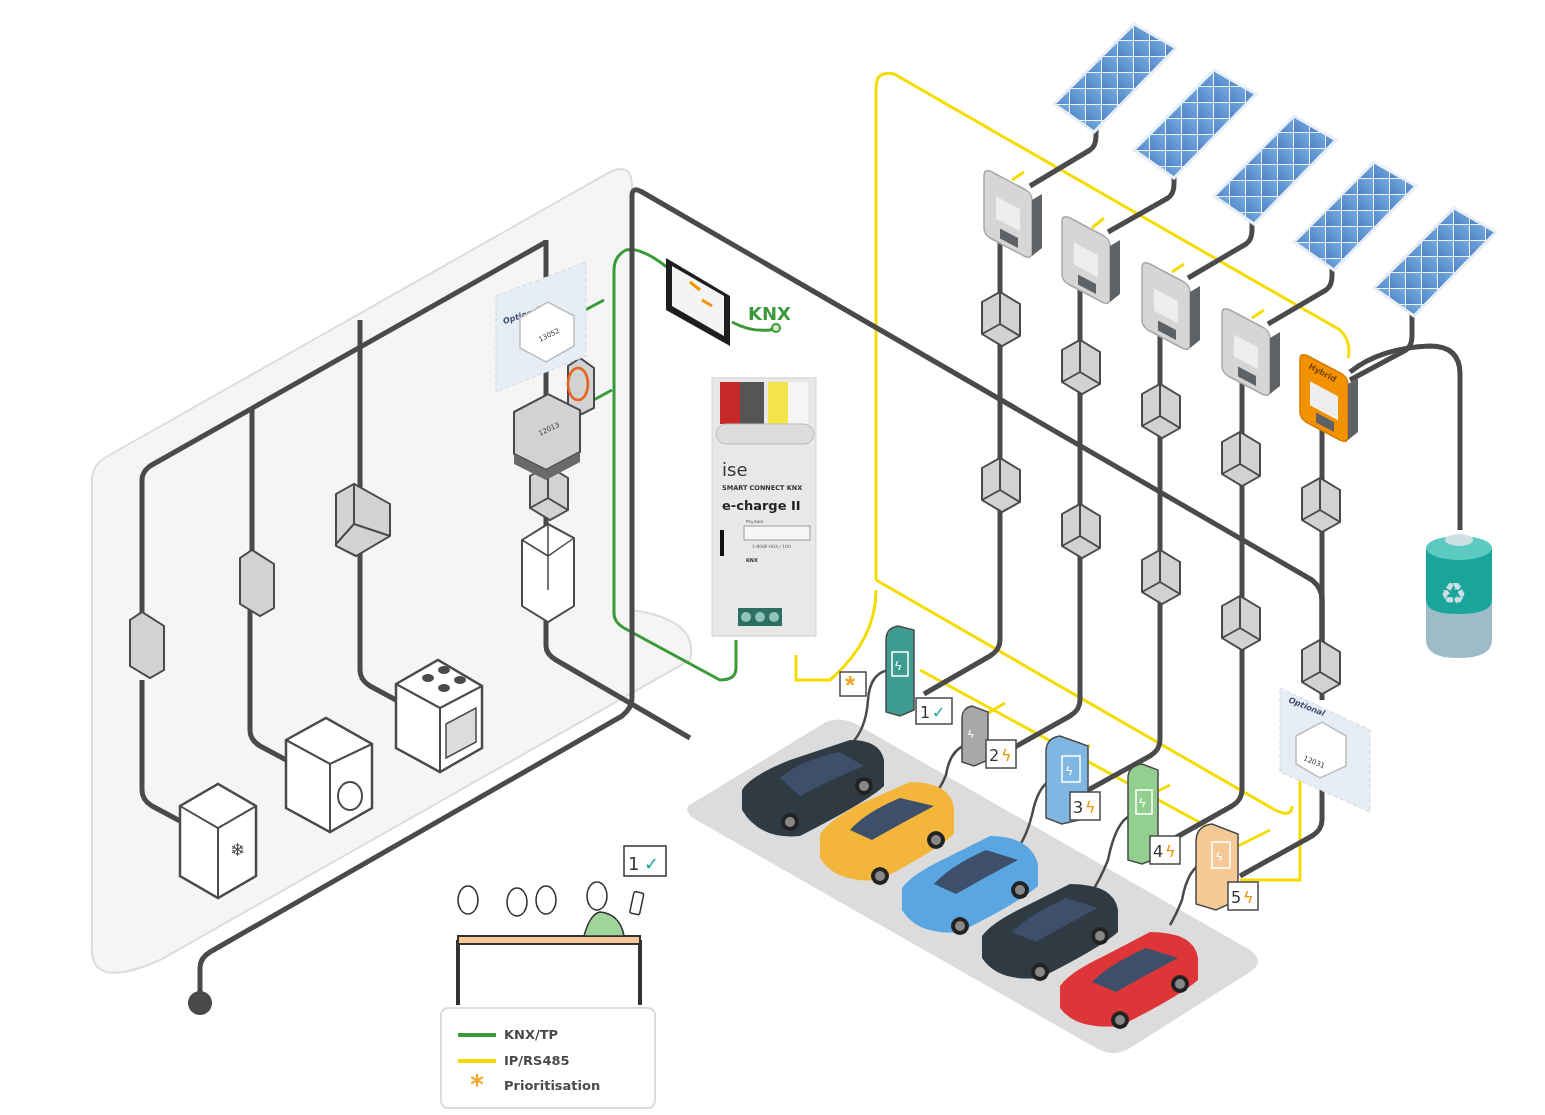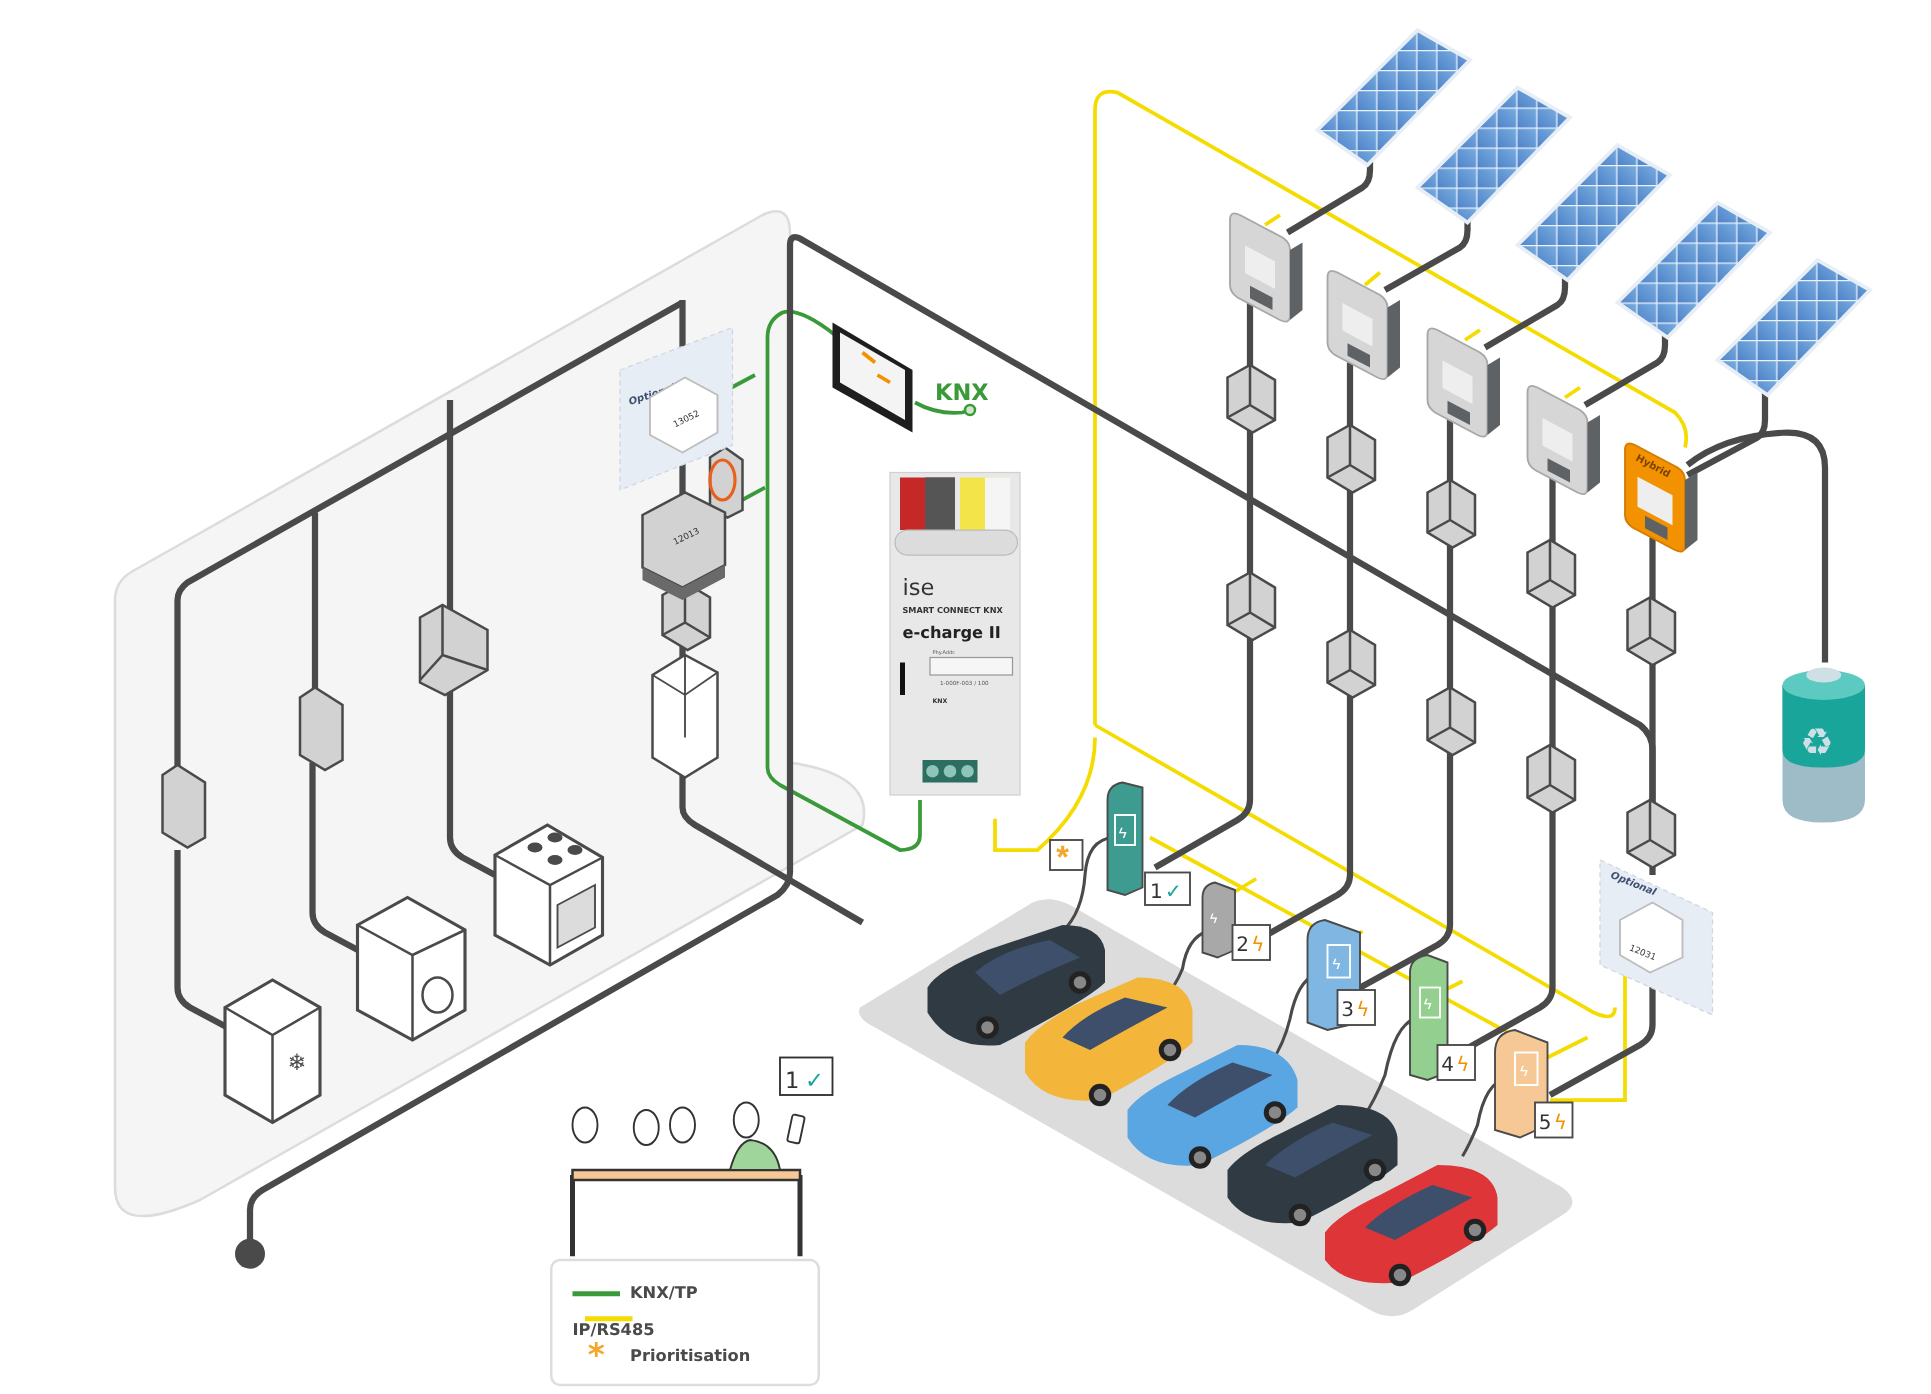--- a/index.html
+++ b/index.html
@@ -395,21 +395,21 @@
     <text class="lbl" x="628" y="870" font-size="18" fill="#333" stroke="none">1</text>
     <text class="lbl" x="644" y="870" font-size="18" fill="#1aa59a" stroke="none">✓</text>
   </g>
 </svg>
 
 <div class="legend">
   <div class="legend-row" style="top:18px;">
     <span class="legend-swatch" style="background:#3a9a3a;"></span>
     <span>KNX/TP</span>
   </div>
-  <div class="legend-row" style="top:44px;flex-direction:column;">
+  <div class="legend-row" style="top:44px;">
     <span class="legend-swatch" style="background:#f5dc00;"></span>
     <span>IP/RS485</span>
   </div>
   <div class="legend-row" style="top:68px;">
     <span class="legend-star">*</span>
     <span>Prioritisation</span>
   </div>
 </div>
 
 </body></html>

